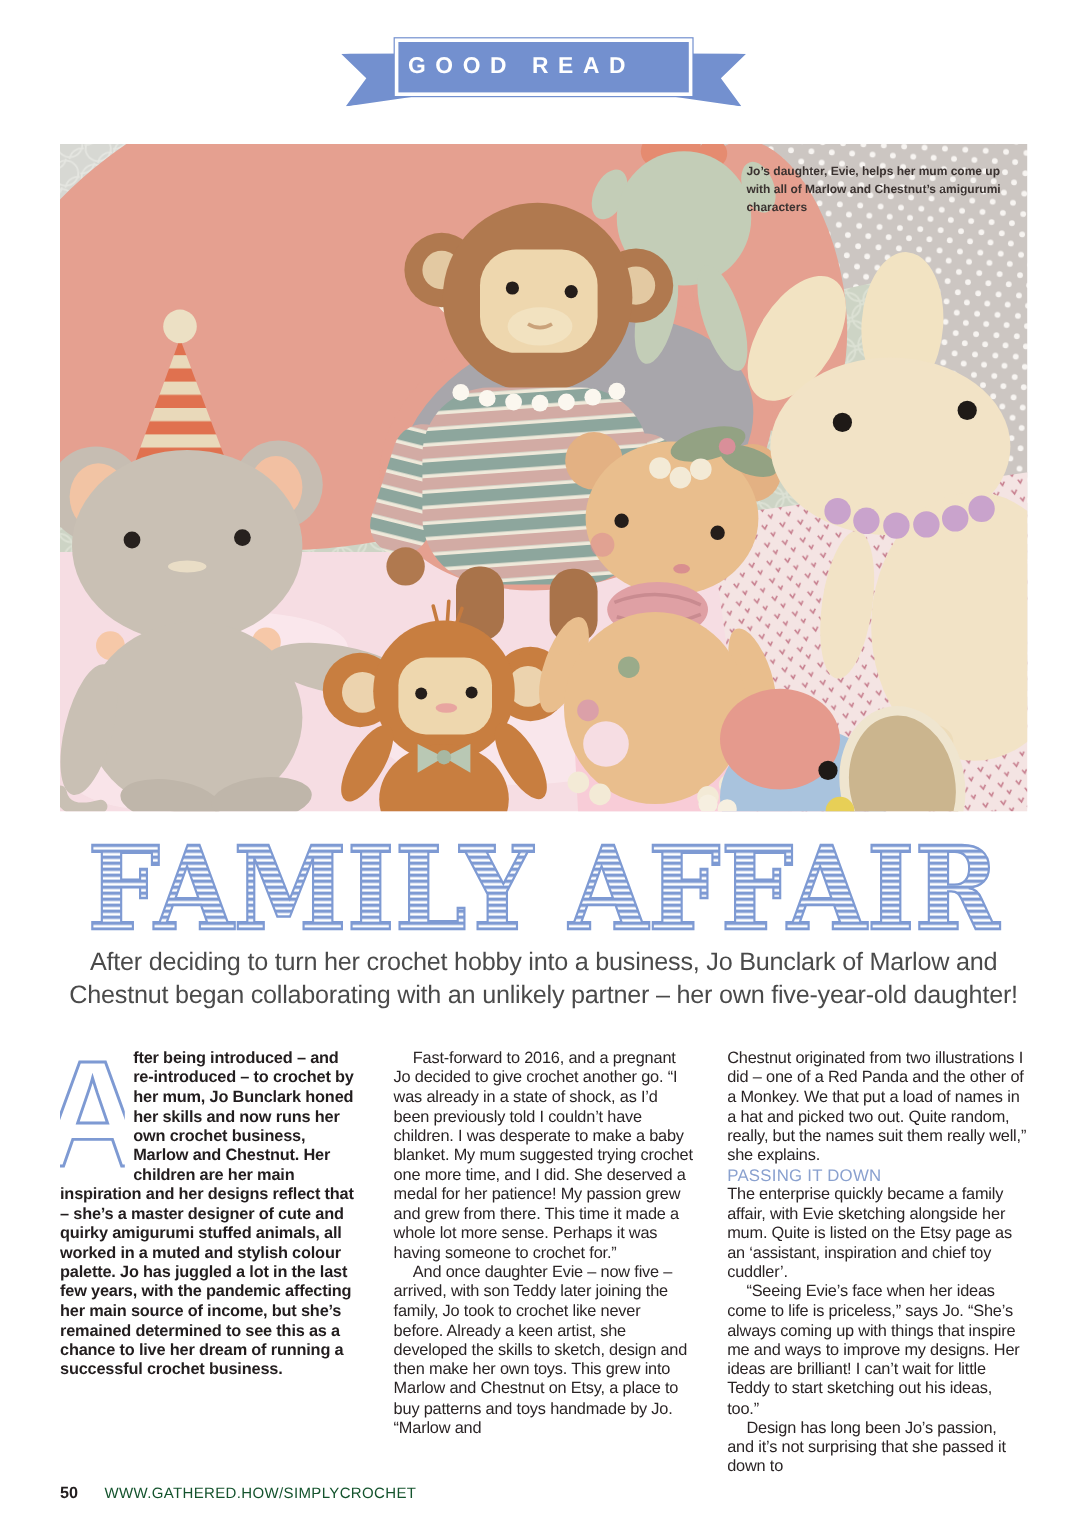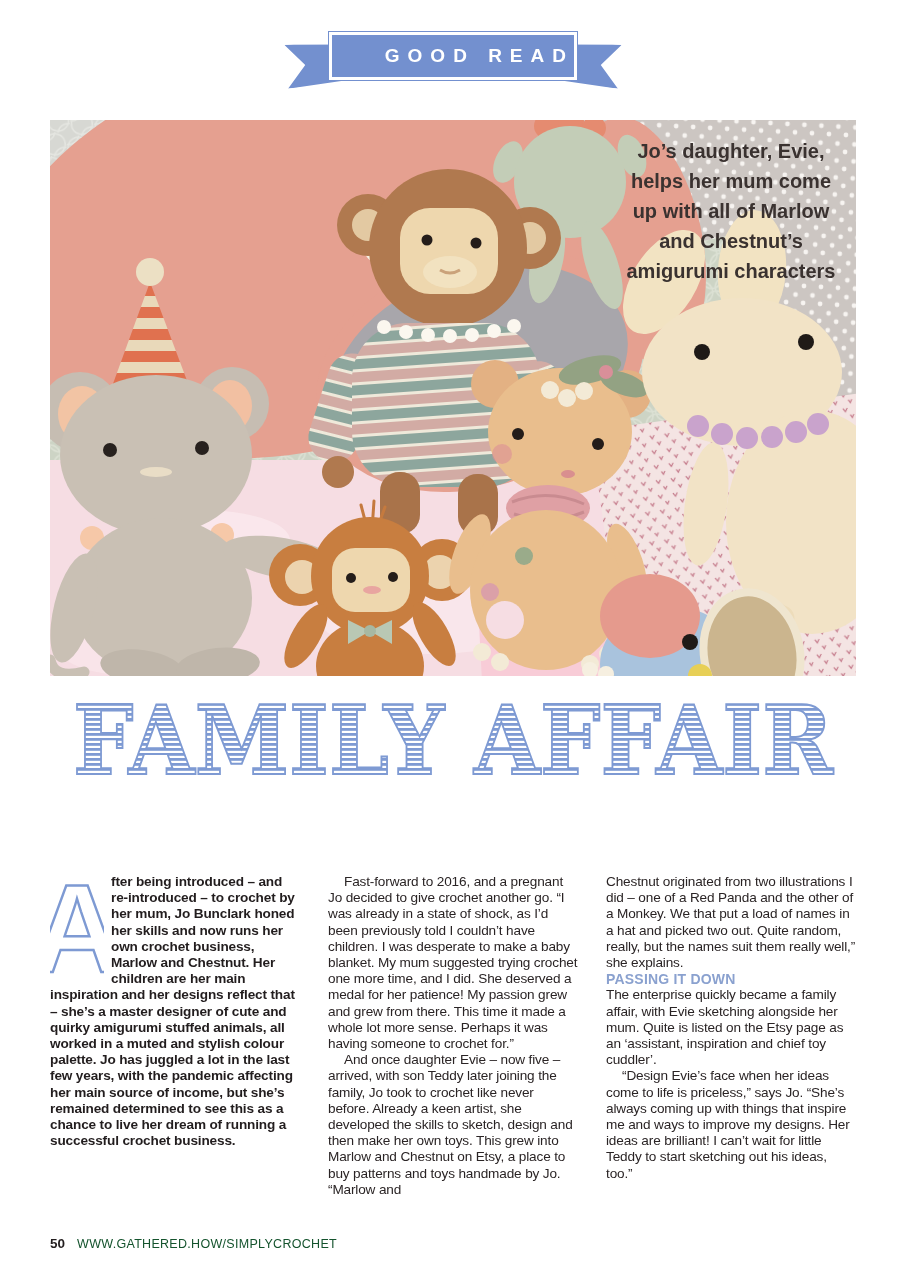--- a/index.html
+++ b/index.html
@@ -9,47 +9,47 @@
   
   .banner{position:absolute;top:30px;left:0;width:100%;height:62px;}
   .ribbon{position:relative;width:310px;margin:0 auto;height:62px;}
   .tail{position:absolute;top:12px;width:64px;height:44px;background:#7390cf;}
   .tail.left{left:-12px;transform:rotate(-5deg);
     clip-path:polygon(0 0,100% 12%,100% 92%,0 100%,30% 50%);}
   .tail.right{right:-12px;transform:rotate(5deg);
     clip-path:polygon(100% 0,0 12%,0 92%,100% 100%,70% 50%);}
   .ribbon-main{position:absolute;left:50%;top:2px;transform:translateX(-50%);
     width:242px;height:42px;background:#7390cf;border:3px solid #ffffff;
-    box-shadow:0 0 0 1px #7390cf;display:flex;align-items:center;justify-content:flex-end;}
+    box-shadow:0 0 0 1px #7390cf;display:flex;align-items:center;justify-content:flex-start;}
   .ribbon-main span{color:#ffffff;font-weight:700;font-size:19px;letter-spacing:8px;
     padding-left:8px;font-family:"Liberation Sans",sans-serif;}
 
   
   .photo-wrap{position:absolute;left:50px;top:120px;width:806px;height:556px;}
   .photo-wrap svg{display:block;}
-  .caption{position:absolute;top:16px;right:16px;width:218px;text-align:center;
-    font-weight:700;font-size:20px;line-height:1.5;color:#3a3230;}
+  .caption{position:absolute;top:16px;right:16px;width:218px;text-align:left;
+    font-weight:700;font-size:10px;line-height:1.5;color:#3a3230;}
 
   
   .headline{position:absolute;top:688px;left:0;width:100%;text-align:center;}
   .standfirst{position:absolute;top:788px;left:53px;width:800px;text-align:center;
     font-size:21px;line-height:1.33;color:#4a4a4a;letter-spacing:-0.2px;}
 
   
   .columns{position:absolute;top:874px;left:50px;width:806px;height:352px;
     display:flex;gap:28px;}
   .col{width:250px;font-size:13.6px;line-height:16.2px;color:#2a2425;letter-spacing:-0.15px;}
   .col p{margin:0;}
   .col p.indent{text-indent:16px;}
   .intro{font-weight:700;color:#221d1e;}
   .dropcap{float:left;margin:3px 7px 0 0;}
-  .subhead{color:#8aa1cf;font-weight:700;font-size:14px;margin:10px 0 3px 0;letter-spacing:0.2px;}
-
-  
-  .footer{position:absolute;left:50px;top:1236px;display:flex;align-items:baseline;gap:12px;}
+  .subhead{color:#8aa1cf;font-weight:400;font-size:14px;margin:10px 0 3px 0;letter-spacing:0.2px;}
+
+  
+  .footer{position:absolute;left:50px;top:1236px;display:flex;align-items:baseline;gap:22px;}
   .page-num{font-weight:800;font-size:13.5px;color:#221d1e;}
   .footer-url{font-size:12.5px;color:#14532d;letter-spacing:0.3px;}
 </style>
 </head>
 <body>
 
 <div class="page">
 
   <div class="banner">
     <div class="ribbon">
@@ -284,36 +284,38 @@
     <svg width="860" height="100" viewBox="0 0 860 100">
       <defs>
         <pattern id="hStripe" patternUnits="userSpaceOnUse" width="5" height="5">
           <rect width="5" height="2.8" fill="#7e9ad3"></rect>
         </pattern>
       </defs>
       <text x="430" y="86" text-anchor="middle" textLength="760" lengthAdjust="spacingAndGlyphs" font-family="DejaVu Serif, serif" font-weight="bold" font-size="96" fill="url(#hStripe)" stroke="#7e9ad3" stroke-width="2">FAMILY AFFAIR</text>
     </svg>
   </div>
 
+  <div class="standfirst">After deciding to turn her crochet hobby into a business, Jo Bunclark of Marlow and Chestnut began collaborating with an unlikely partner – her own five-year-old daughter!</div>
 
   <div class="columns">
     <div class="col">
       <p class="intro"><svg class="dropcap" width="54" height="98" viewBox="0 0 54 98">
             <text x="27" y="95" text-anchor="middle" font-family="Liberation Sans, sans-serif" font-size="126" fill="none" stroke="#7e9ad3" stroke-width="2.4">A</text>
           </svg><span>fter being introduced – and re-introduced – to crochet by her mum, Jo Bunclark honed her skills and now runs her own crochet business, Marlow and Chestnut. Her children are her main inspiration and her designs reflect that – she’s a master designer of cute and quirky amigurumi stuffed animals, all worked in a muted and stylish colour palette. Jo has juggled a lot in the last few years, with the pandemic affecting her main source of income, but she’s remained determined to see this as a chance to live her dream of running a successful crochet business.</span></p>
     </div>
     <div class="col">
       <p class="indent">Fast-forward to 2016, and a pregnant Jo decided to give crochet another go. “I was already in a state of shock, as I’d been previously told I couldn’t have children. I was desperate to make a baby blanket. My mum suggested trying crochet one more time, and I did. She deserved a medal for her patience! My passion grew and grew from there. This time it made a whole lot more sense. Perhaps it was having someone to crochet for.”</p>
       <p class="indent">And once daughter Evie – now five – arrived, with son Teddy later joining the family, Jo took to crochet like never before. Already a keen artist, she developed the skills to sketch, design and then make her own toys. This grew into Marlow and Chestnut on Etsy, a place to buy patterns and toys handmade by Jo. “Marlow and</p>
     </div>
     <div class="col">
       <p>Chestnut originated from two illustrations I did – one of a Red Panda and the other of a Monkey. We that put a load of names in a hat and picked two out. Quite random, really, but the names suit them really well,” she explains.</p>
       <p class="subhead">PASSING IT DOWN</p>
       <p>The enterprise quickly became a family affair, with Evie sketching alongside her mum. Quite is listed on the Etsy page as an ‘assistant, inspiration and chief toy cuddler’.</p>
-      <p class="indent">“Design Evie’s face when her ideas come to life is priceless,” says Jo. “She’s always coming up with things that inspire me and ways to improve my designs. Her ideas are brilliant! I can’t wait for little Teddy to start sketching out his ideas, too.”</p>
+      <p class="indent">“Seeing Evie’s face when her ideas come to life is priceless,” says Jo. “She’s always coming up with things that inspire me and ways to improve my designs. Her ideas are brilliant! I can’t wait for little Teddy to start sketching out his ideas, too.”</p>
+      <p class="indent">Design has long been Jo’s passion, and it’s not surprising that she passed it down to</p>
     </div>
   </div>
 
   <div class="footer">
     <span class="page-num">50</span>
     <span class="footer-url">WWW.GATHERED.HOW/SIMPLYCROCHET</span>
   </div>
 
 </div>
 

